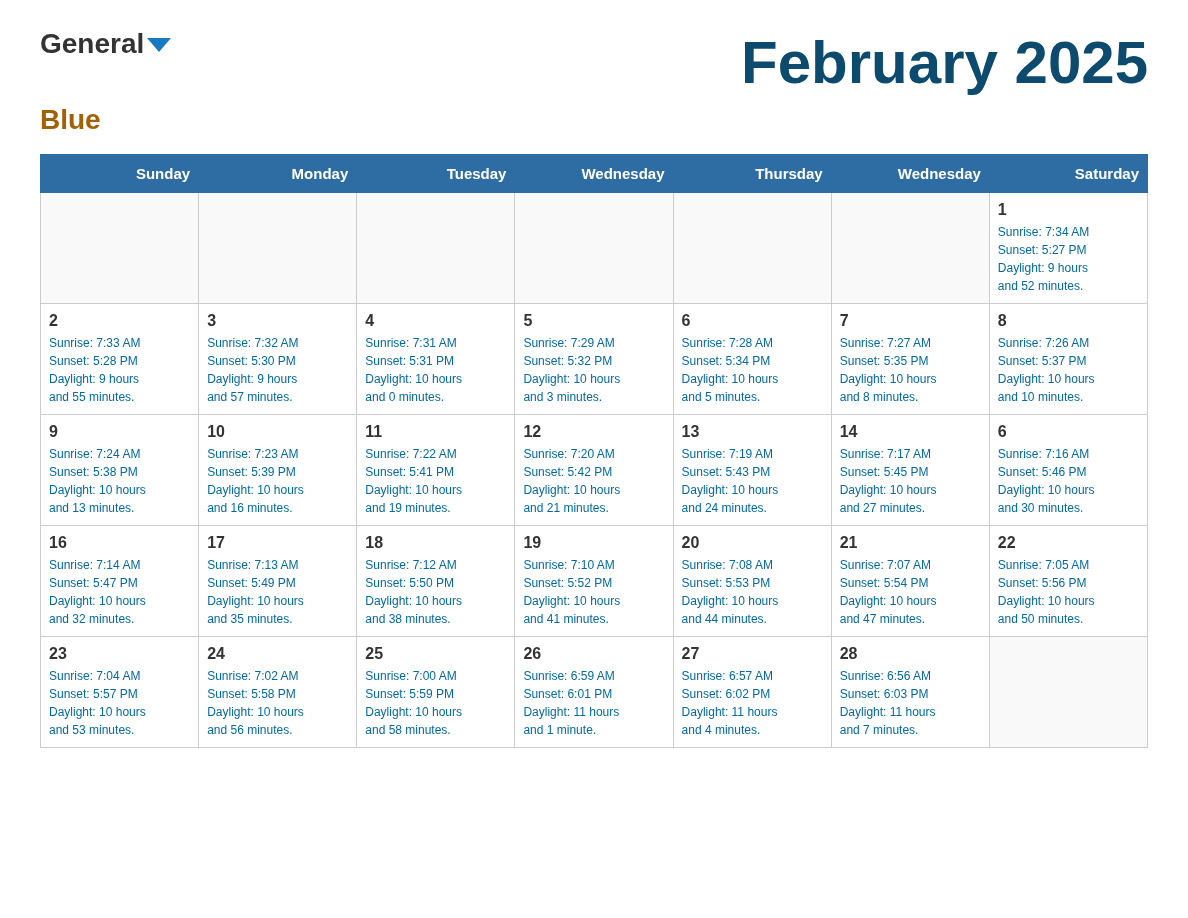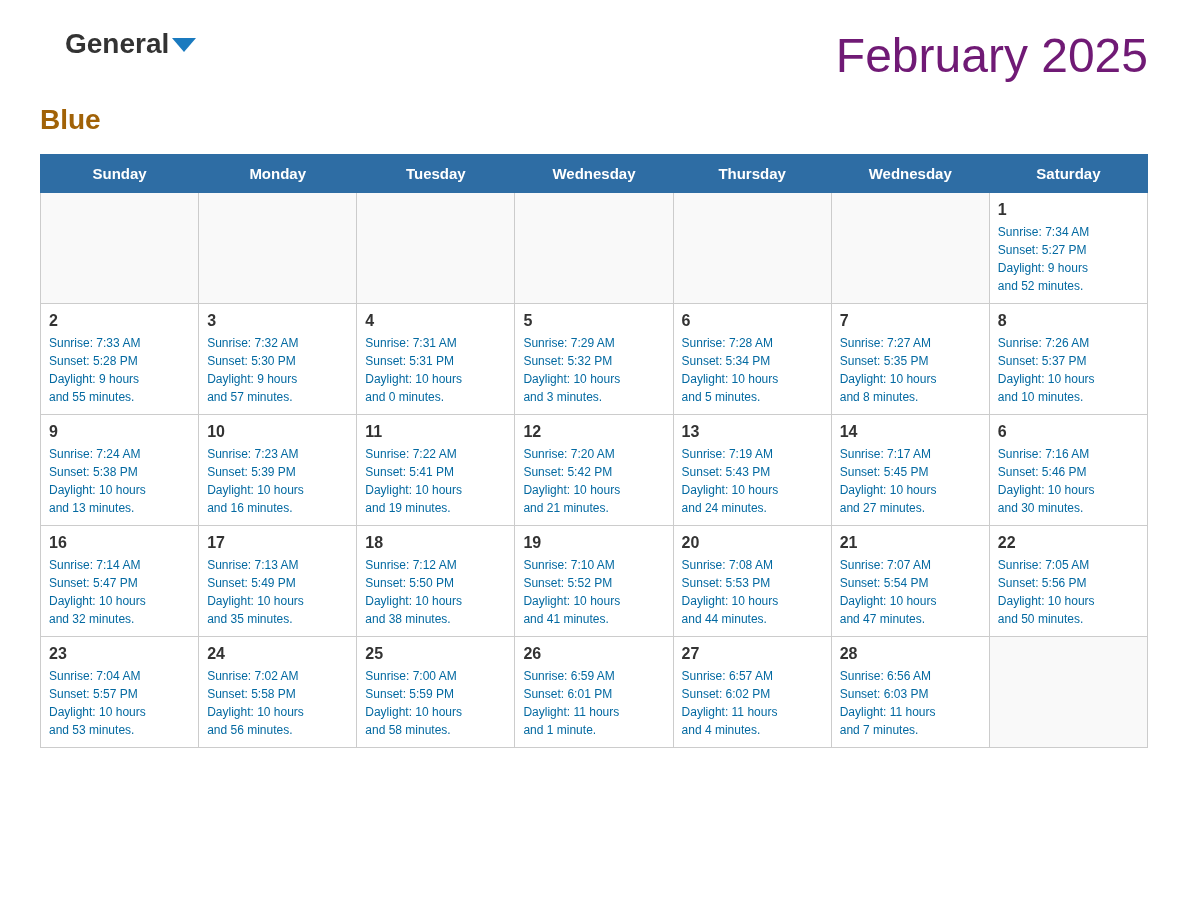--- a/index.html
+++ b/index.html
@@ -30,42 +30,42 @@
       font-size: 28px;
       font-weight: bold;
       color: #a16207;
       line-height: 1;
       margin-top: 48px;
     }
     .title-block {
       text-align: right;
     }
     .calendar-title {
-      font-size: 48px;
-      font-weight: normal;
-      color: #701a75;
+      font-size: 60px;
+      font-weight: bold;
+      color: #0c4a6e;
       line-height: 1.1;
     }
     .location-text {
       font-size: 20px;
       color: #555;
       margin-top: 4px;
     }
     .calendar-table {
       width: 100%;
       border-collapse: collapse;
       table-layout: fixed;
     }
     .calendar-table thead th {
       background-color: #2e6da4;
       color: #fff;
-      padding: 10px 16px;
+      padding: 10px 8px;
       font-size: 15px;
       font-weight: bold;
-      text-align: center;
+      text-align: right;
       border: 1px solid #2e6da4;
     }
     .calendar-table tbody td {
       vertical-align: top;
       border: 1px solid #ccc;
       padding: 8px 8px;
       height: 110px;
       font-size: 12.5px;
       color: #333;
     }
@@ -79,21 +79,20 @@
       font-size: 12px;
       line-height: 1.5;
       color: #0369a1;
     }
     .empty-cell {
       background: #f9f9f9;
     }
     .logo-row {
       display: flex;
       align-items: center;
-      margin-left: 25px;
     }
     .logo-arrow {
       width: 0;
       height: 0;
       border-style: solid;
       border-width: 14px 12px 0 12px;
       border-color: #1a7abf transparent transparent transparent;
       margin-left: 3px;
       margin-top: 2px;
     }

